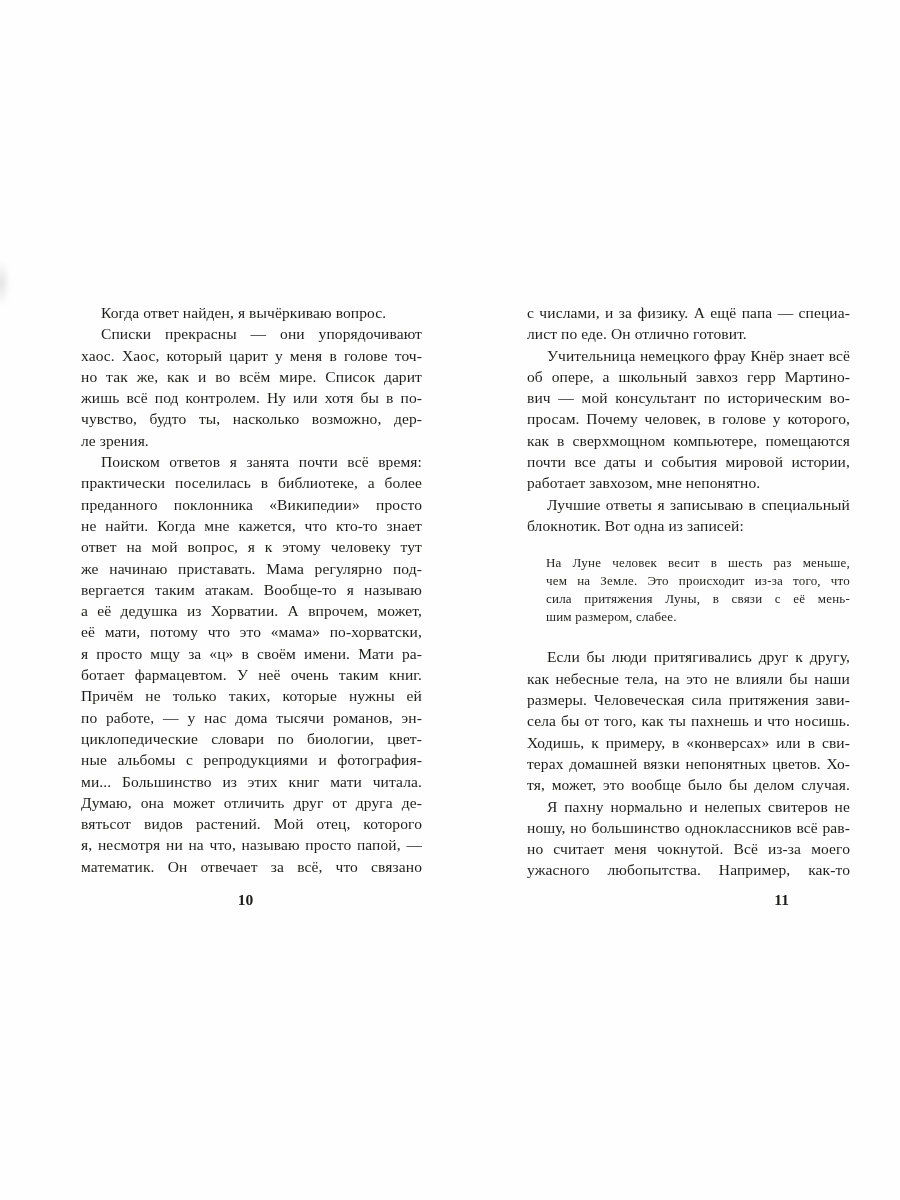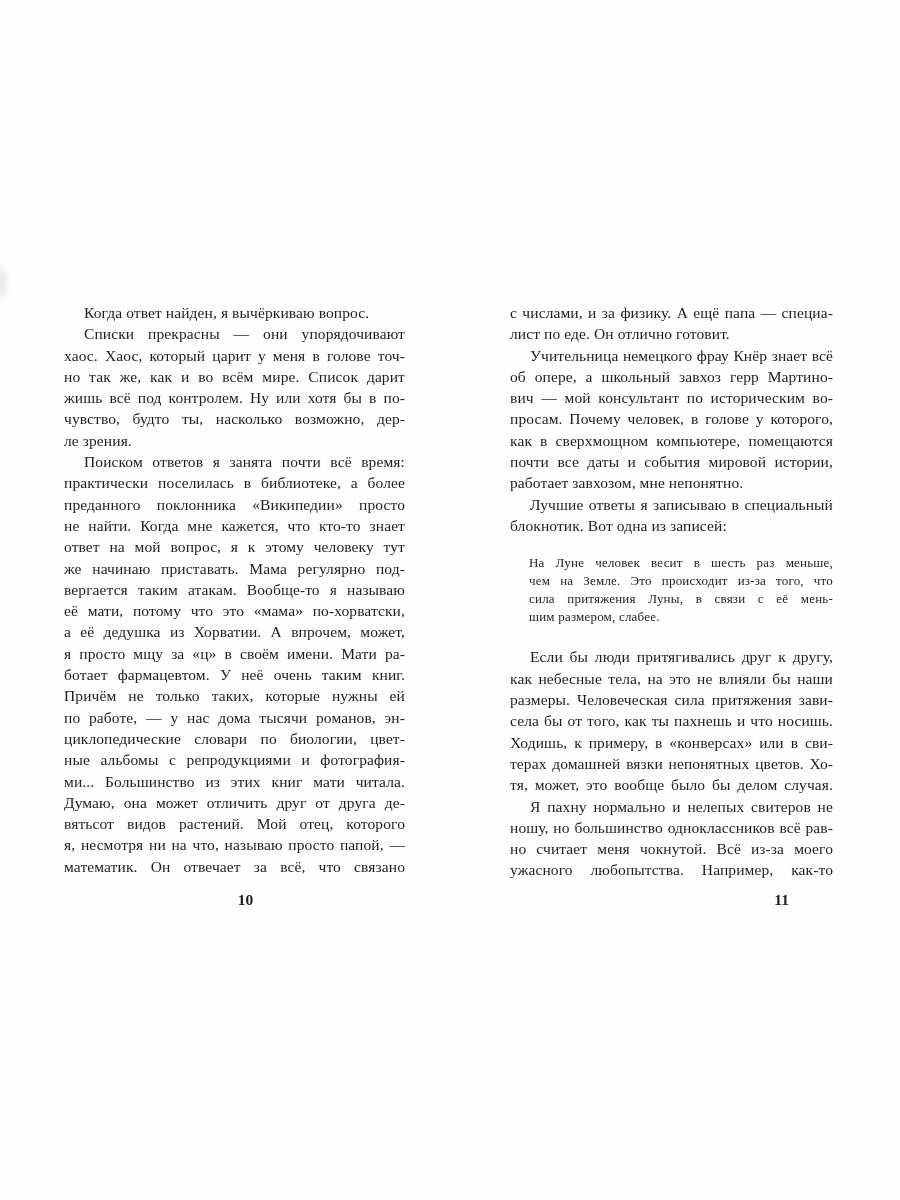--- a/index.html
+++ b/index.html
@@ -8,21 +8,21 @@
     background: #ffffff;
   }
   .spread {
     position: relative;
     width: 900px; height: 1200px;
     background: #fefefe;
     font-family: "Liberation Serif", "DejaVu Serif", serif;
     color: #1e1d1b;
     overflow: hidden;
   }
-  .col { position: absolute; top: 302px; }
+  .col { position: absolute; top: 302px; margin-left: 17px; }
   .col-left  { left: 64px;  width: 341px; }
   .col-right { left: 510px; width: 323px; }
   .line {
     font-size: 15.5px;
     line-height: 21.3px;
     height: 21.3px;
     overflow: hidden;
     text-align: justify;
     text-align-last: justify;
     letter-spacing: 0.1px;
@@ -72,22 +72,22 @@
       <div class="line just">жишь всё под контролем. Ну или хотя бы в по-</div>
       <div class="line just">чувство, будто ты, насколько возможно, дер-</div>
       <div class="line nojust">ле зрения.</div>
       <div class="line just indent">Поиском ответов я занята почти всё время:</div>
       <div class="line just">практически поселилась в библиотеке, а более</div>
       <div class="line just">преданного поклонника «Википедии» просто</div>
       <div class="line just">не найти. Когда мне кажется, что кто-то знает</div>
       <div class="line just">ответ на мой вопрос, я к этому человеку тут</div>
       <div class="line just">же начинаю приставать. Мама регулярно под-</div>
       <div class="line just">вергается таким атакам. Вообще-то я называю</div>
+      <div class="line just">а её дедушка из Хорватии. А впрочем, может,</div>
       <div class="line just">её мати, потому что это «мама» по-хорватски,</div>
-      <div class="line just">а её дедушка из Хорватии. А впрочем, может,</div>
       <div class="line just">я просто мщу за «ц» в своём имени. Мати ра-</div>
       <div class="line just">ботает фармацевтом. У неё очень таким книг.</div>
       <div class="line just">Причём не только таких, которые нужны ей</div>
       <div class="line just">по работе, — у нас дома тысячи романов, эн-</div>
       <div class="line just">циклопедические словари по биологии, цвет-</div>
       <div class="line just">ные альбомы с репродукциями и фотография-</div>
       <div class="line just">ми... Большинство из этих книг мати читала.</div>
       <div class="line just">Думаю, она может отличить друг от друга де-</div>
       <div class="line just">вятьсот видов растений. Мой отец, которого</div>
       <div class="line just">я, несмотря ни на что, называю просто папой, —</div>

